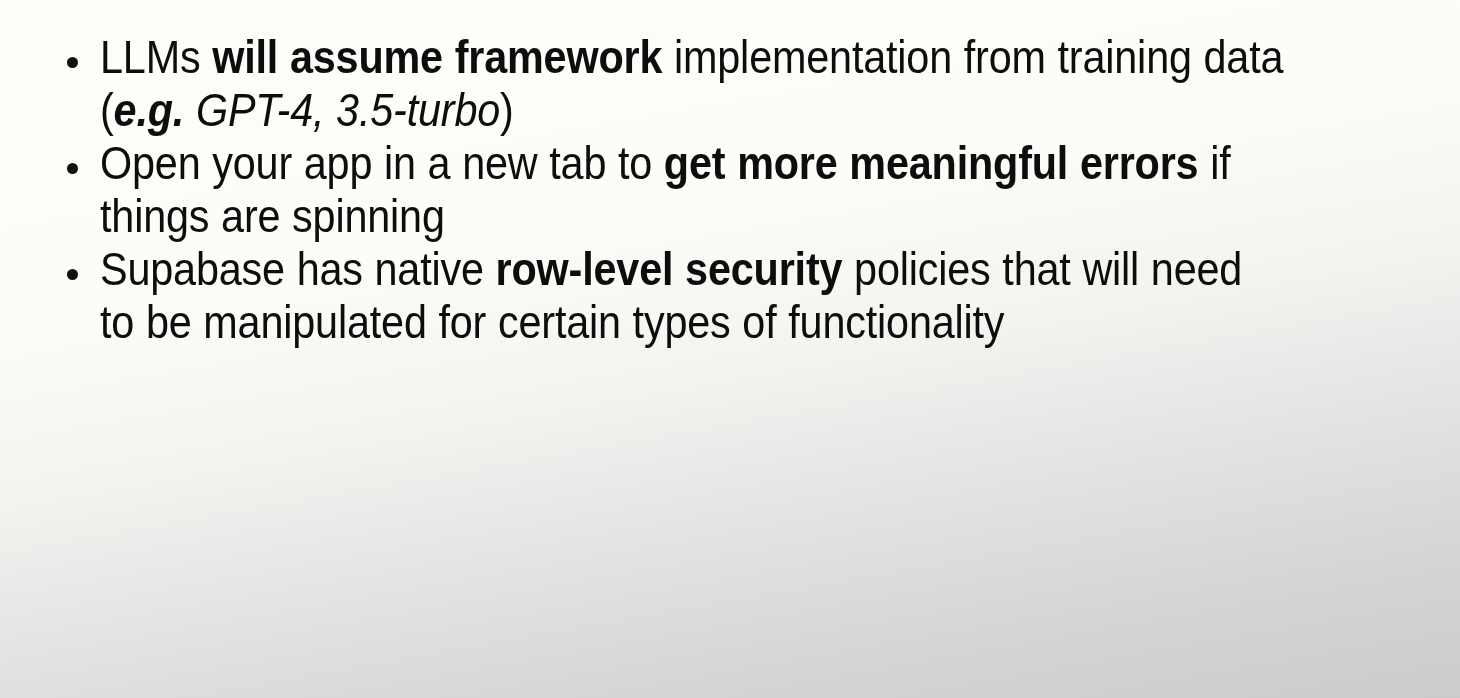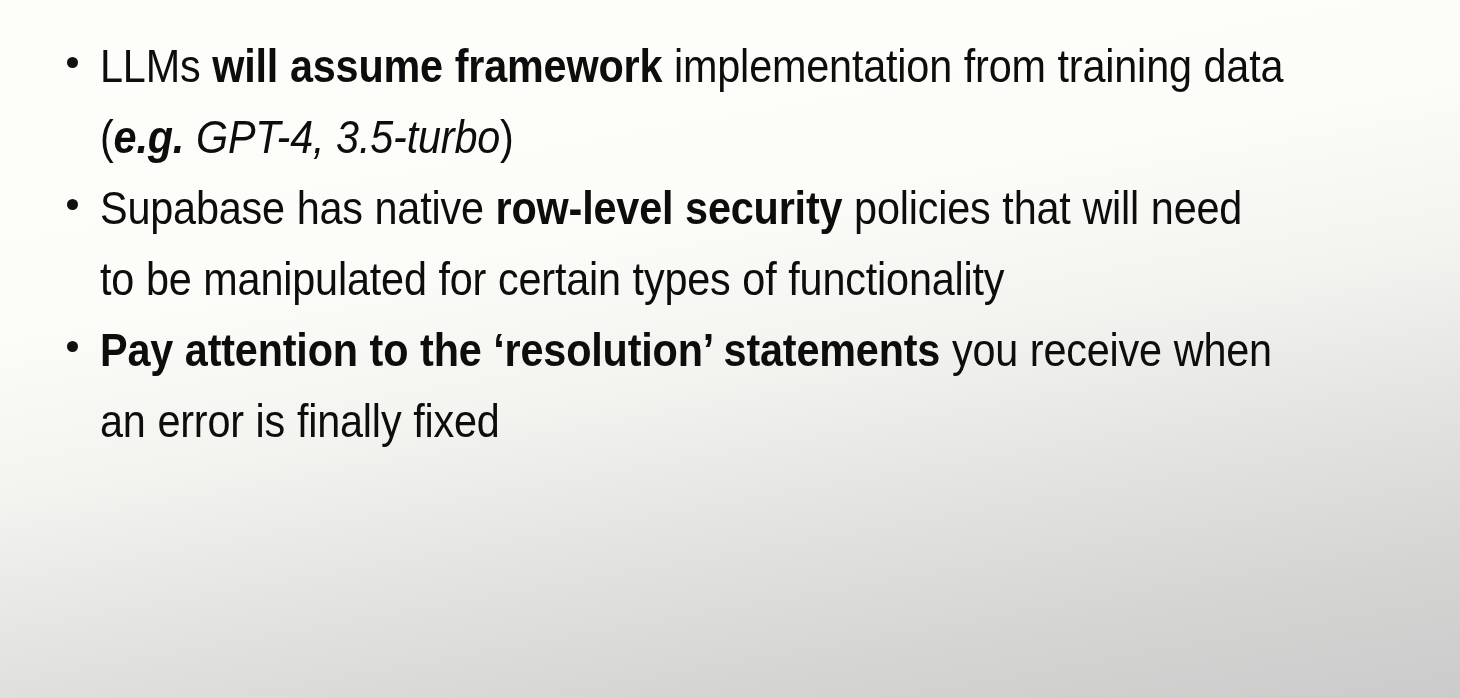--- a/index.html
+++ b/index.html
@@ -38,21 +38,21 @@
     margin: 0;
     padding: 0;
   }
 
   .bullet-item {
     position: relative;
     padding-left: 42px;
     margin: 0 0 0 0;
     color: #0d0d0d;
     font-size: 47px;
-    line-height: 71px;
+    line-height: 53px;
     letter-spacing: -0.2px;
     word-spacing: 0.5px;
     font-weight: 400;
     font-stretch: condensed;
     -webkit-font-smoothing: antialiased;
   }
 
   .bullet-marker {
     position: absolute;
     left: 9px;
@@ -78,20 +78,20 @@
 <body>
 
 <div id="slide">
   <ul id="bullet-list">
       <li class="bullet-item">
         <span class="bullet-marker"></span>
         <span class="bullet-text"><span>LLMs </span><span class="b">will assume framework</span><span> implementation from training data (</span><span class="bi">e.g.</span><span class="i"> GPT-4, 3.5-turbo</span><span>)</span></span>
       </li>
       <li class="bullet-item">
         <span class="bullet-marker"></span>
-        <span class="bullet-text"><span>Supabase has native </span><span class="b">row-level security</span><span> policies that will need to be manipulated for certain types of functionality</span></span>
+        <span class="bullet-text"><span>Open your app in a new tab to </span><span class="b">get more meaningful errors</span><span> if things are spinning</span></span>
       </li>
       <li class="bullet-item">
         <span class="bullet-marker"></span>
-        <span class="bullet-text"><span class="b">Pay attention to the ‘resolution’ statements</span><span> you receive when an error is finally fixed</span></span>
+        <span class="bullet-text"><span>Supabase has native </span><span class="b">row-level security</span><span> policies that will need to be manipulated for certain types of functionality</span></span>
       </li>
     </ul>
 </div>
 
 </body></html>

